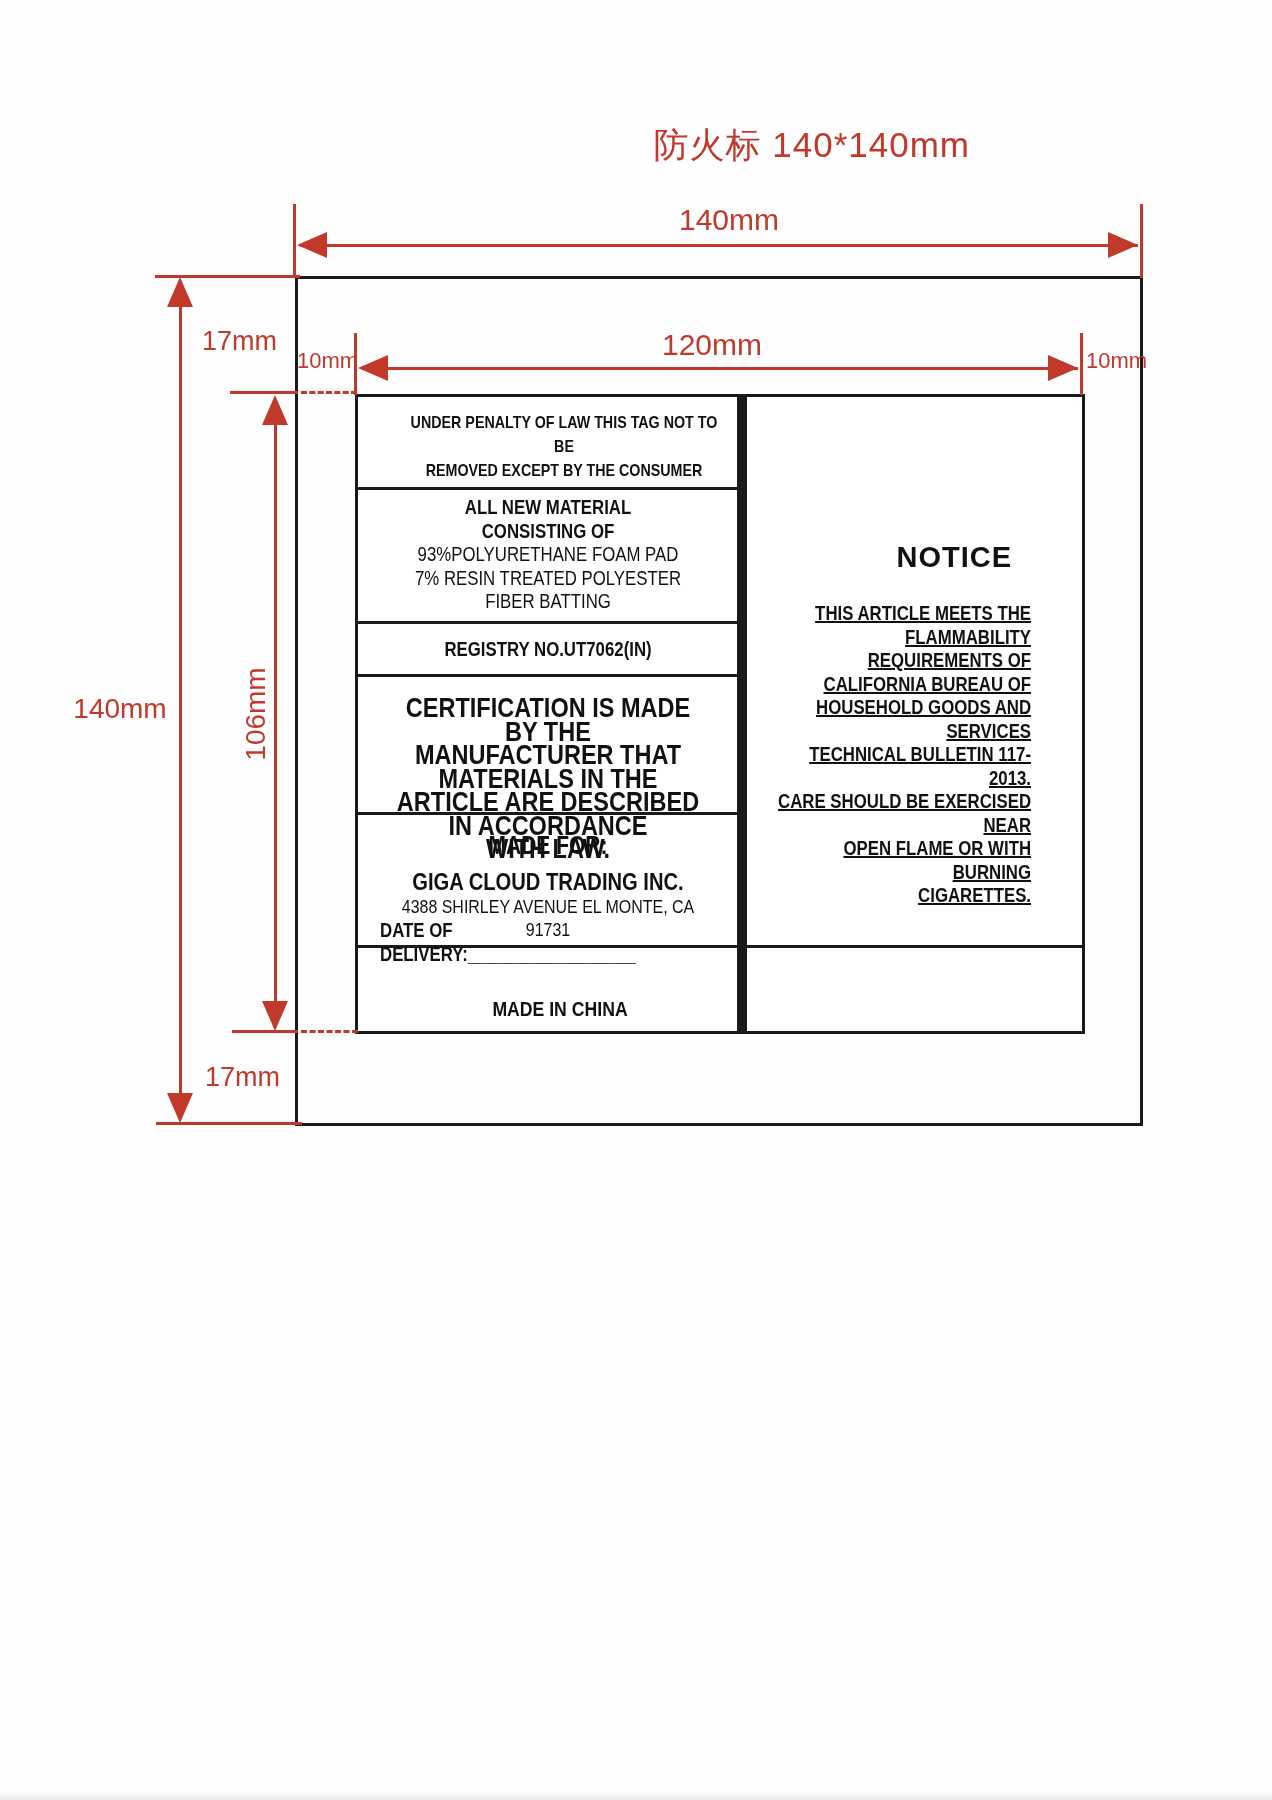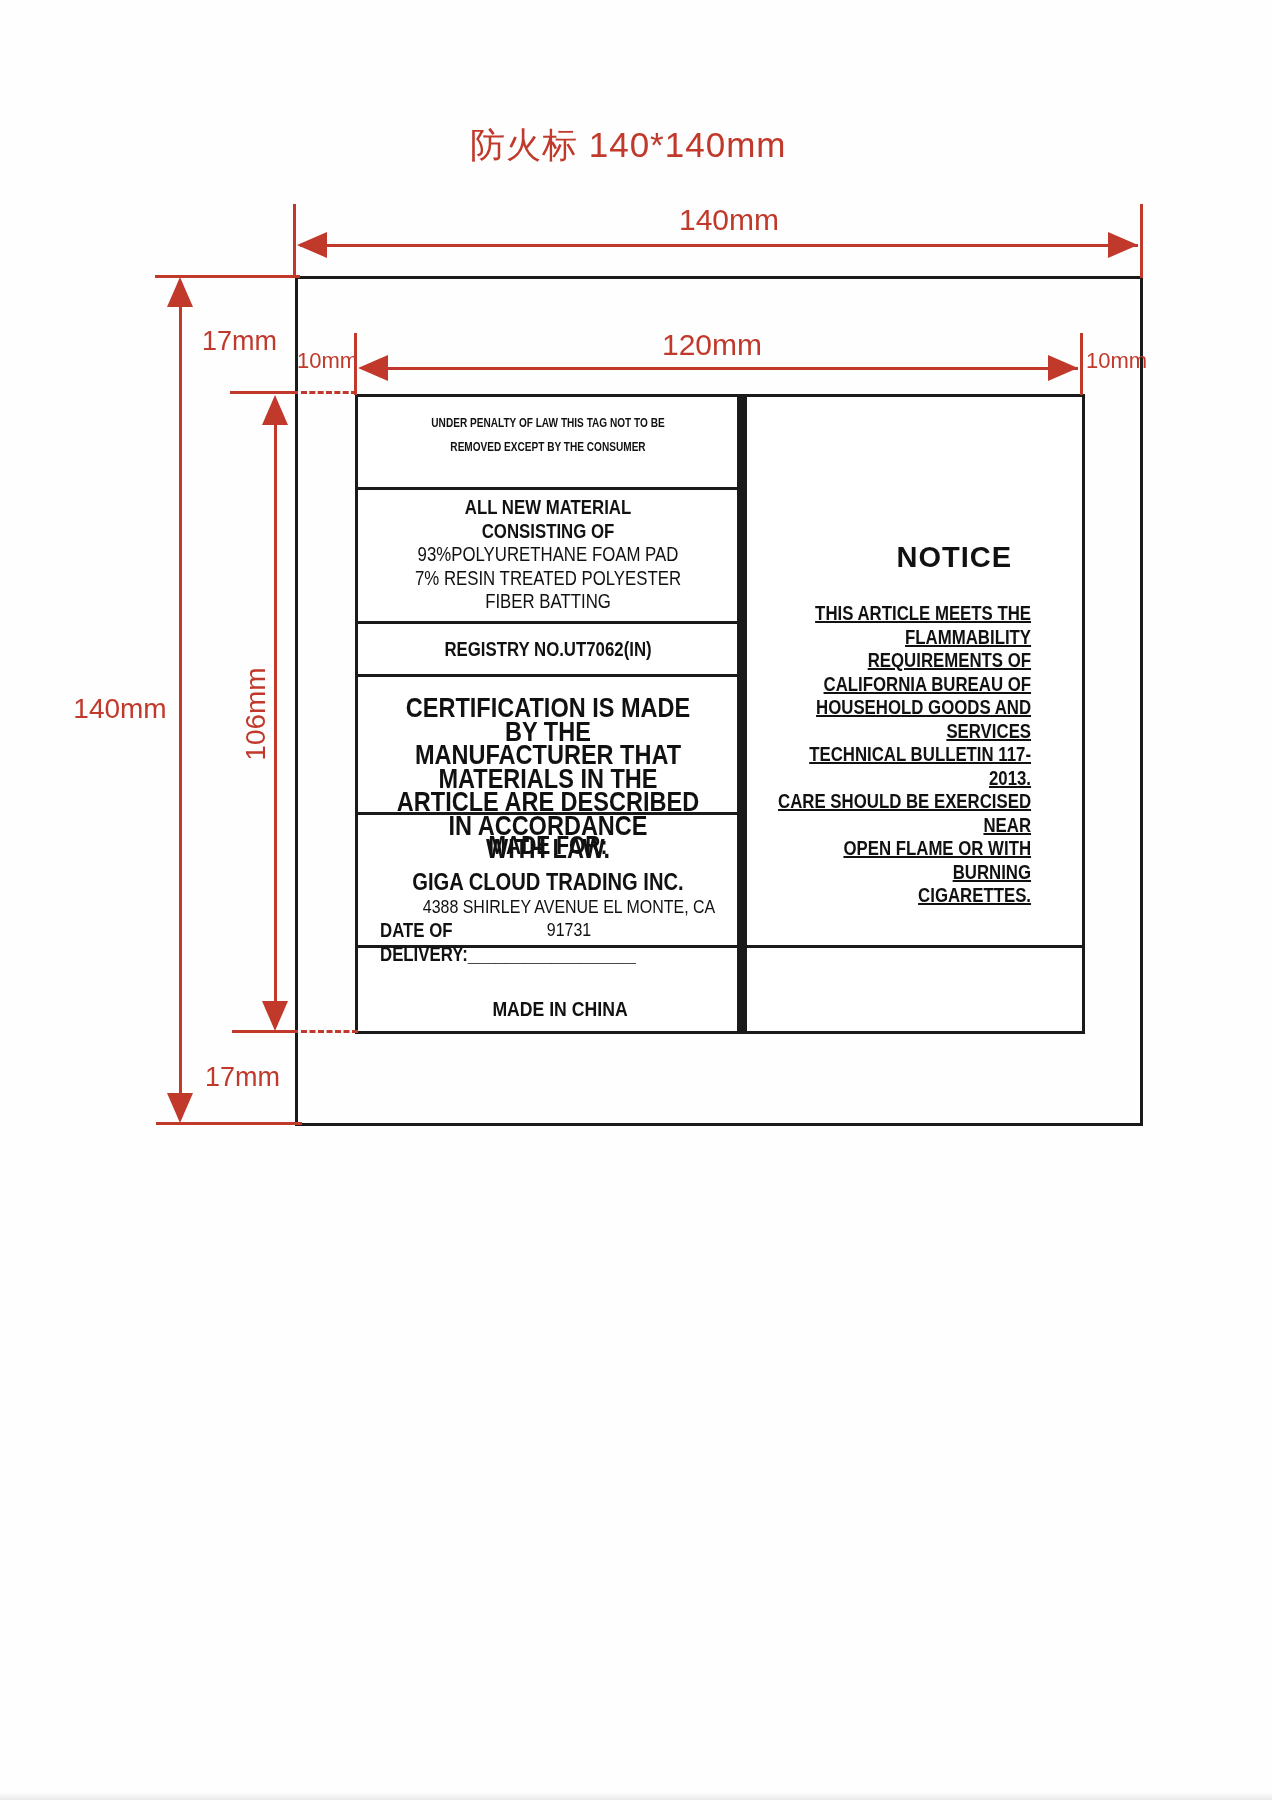--- a/index.html
+++ b/index.html
@@ -7,49 +7,49 @@
     width:1272px;height:1800px;position:relative;background:#fefefe;
     font-family:"Liberation Sans",sans-serif;overflow:hidden;
   }
   :root{
     --red:#c0392b;
     --ink:#1a1a1a;
   }
 
   
   .title{
-    position:absolute;left:470px;top:122px;width:500px;text-align:left;
+    position:absolute;left:470px;top:122px;width:500px;text-align:right;
     color:var(--red);font-size:35px;letter-spacing:1px;font-weight:400;
   }
 
   
   .outer-box{position:absolute;left:295px;top:276px;width:848px;height:850px;
     border:3px solid var(--ink);box-sizing:border-box;background:transparent;}
   .inner-box{position:absolute;left:355px;top:394px;width:730px;height:640px;
     border:3px solid var(--ink);box-sizing:border-box;background:#fff;}
   .col-divider{position:absolute;left:737px;top:394px;width:10px;height:640px;background:var(--ink);}
   .sep{position:absolute;left:357px;width:382px;height:3px;background:var(--ink);}
   .sep1{top:487px}.sep2{top:621px}.sep3{top:674px}.sep4{top:812px}.sep5{top:945px}
   .sep-right{position:absolute;left:745px;top:945px;width:338px;height:3px;background:var(--ink);}
 
   
   .ltxt{position:absolute;left:358px;width:380px;text-align:center;color:#111;}
   .ml{white-space:pre-line;}
   .cx{transform:scaleX(.84);transform-origin:50% 0;}
   .cxl{transform:scaleX(.84);transform-origin:0 0;}
   .b{font-weight:bold;}
 
-  .s1{top:411px;font-size:12px;line-height:24px;}
+  .s1{top:411px;font-size:17px;line-height:24px;margin-left:16px;}
   .s2h{top:495px;font-size:20px;line-height:24px;}
   .s2d{top:543px;font-size:20px;line-height:23.5px;font-weight:400;}
   .s3{top:637px;font-size:20px;line-height:24px;}
   .s4{top:696px;font-size:28px;line-height:23.5px;}
   .s5a{top:831px;font-size:25px;line-height:28px;}
   .s5b{top:870px;font-size:24px;line-height:24px;}
-  .s5c{top:895px;font-size:19px;line-height:23px;font-weight:400;margin-left:21px;}
+  .s5c{top:895px;font-size:19px;line-height:23px;font-weight:400;}
   .s6a{top:918px;text-align:left;padding-left:22px;font-size:20px;line-height:24px;box-sizing:border-box;}
   .s6b{top:996px;font-size:21px;line-height:25px;padding-left:12px;}
 
   .notice-h{position:absolute;left:750px;width:262px;top:541px;text-align:right;
     color:#111;font-size:29px;font-weight:bold;letter-spacing:1px;}
   .notice-b{position:absolute;left:774px;width:306px;top:602px;text-align:right;
     color:#111;font-size:20px;line-height:23.5px;font-weight:bold;text-decoration:underline;}
 
   
   .rl{position:absolute;background:var(--red);}

